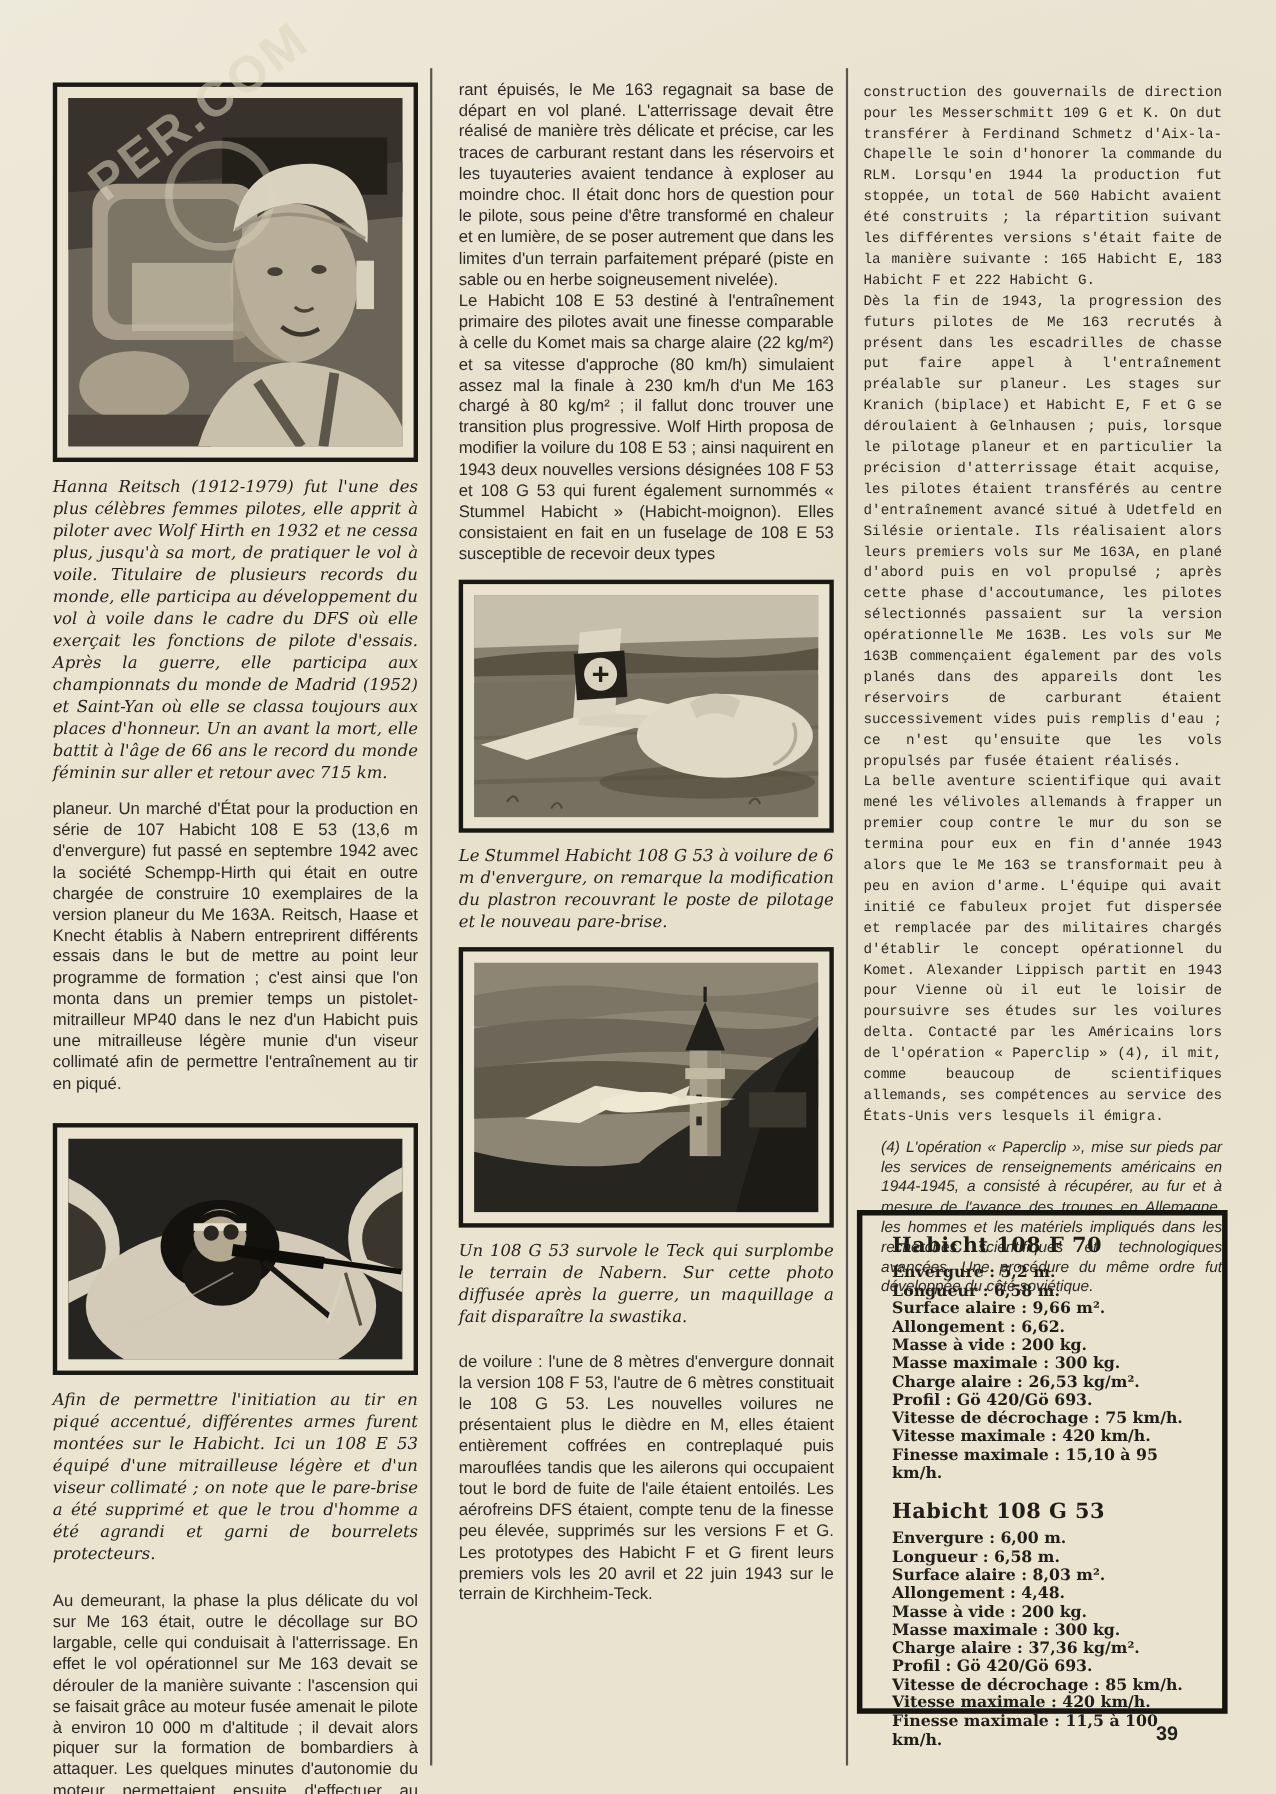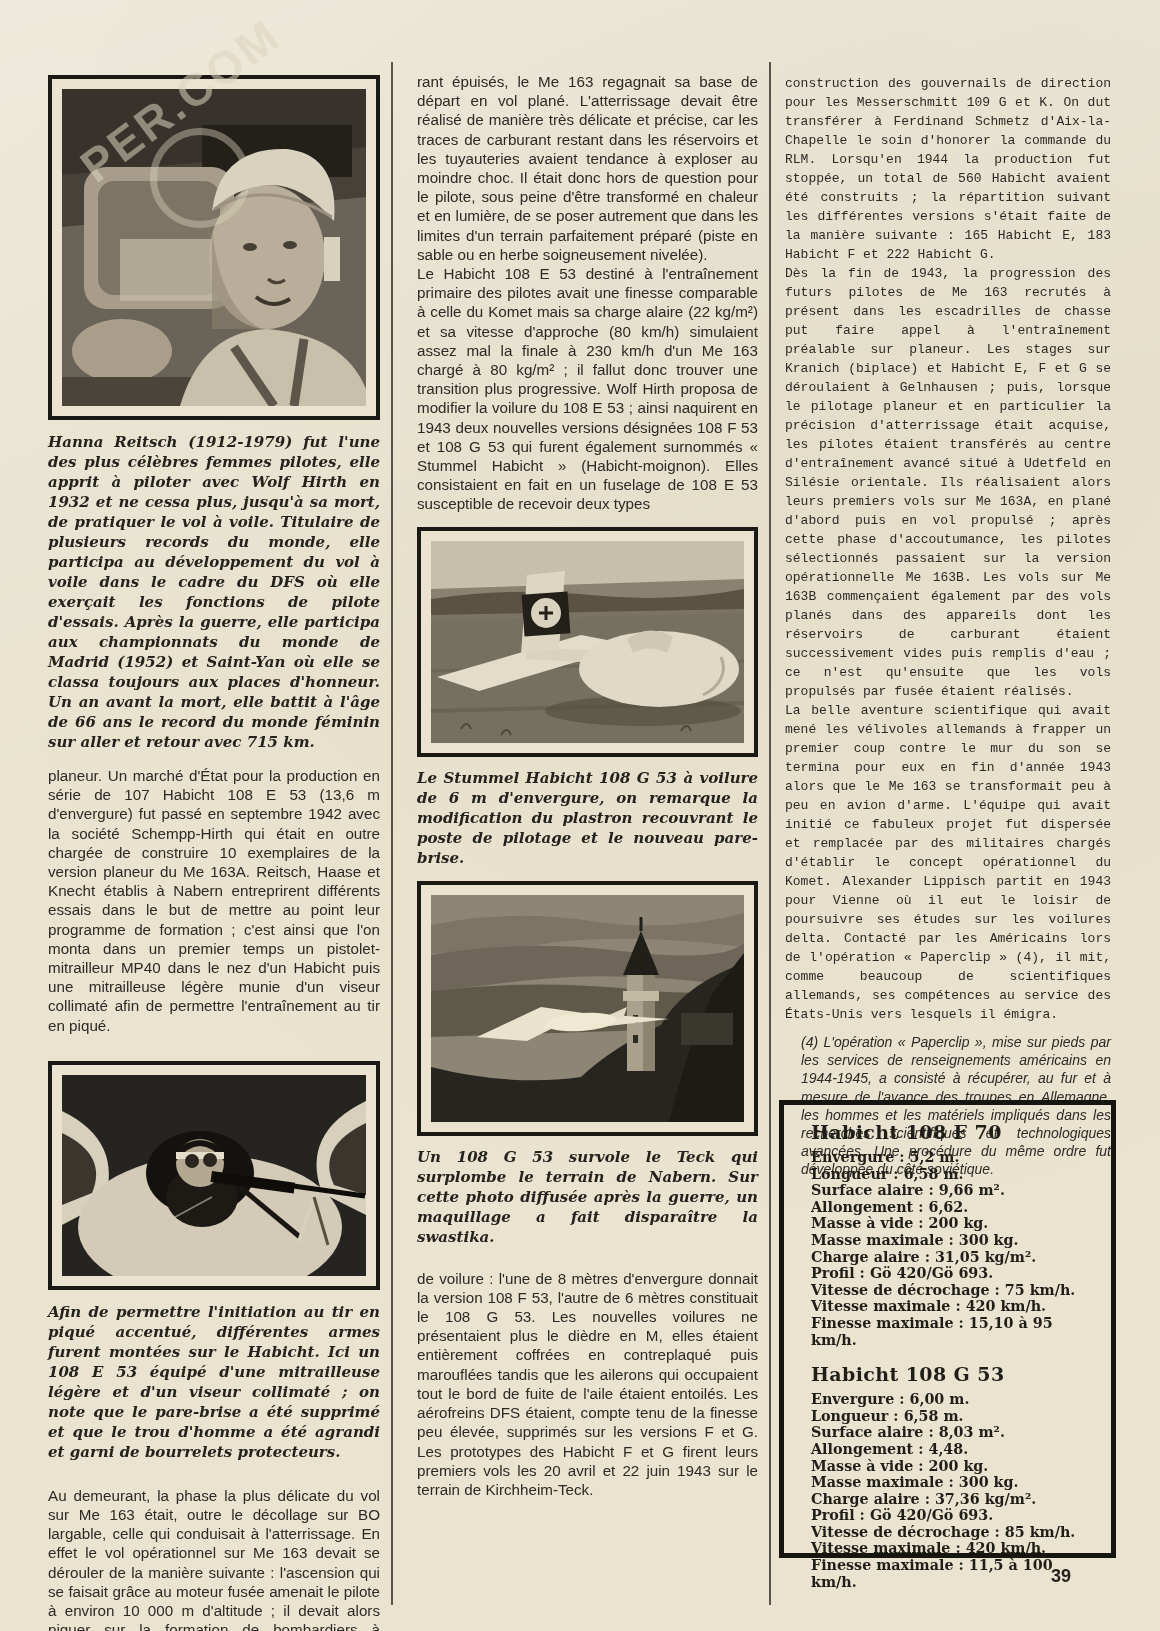--- a/index.html
+++ b/index.html
@@ -12,21 +12,21 @@
     font-family:"Liberation Sans",sans-serif;
     overflow:hidden;
   }
   .col{position:absolute;}
   .col-left{left:48px;top:75px;width:332px;}
   .col-mid{left:417px;top:72px;width:341px;}
   .col-right{left:785px;top:74px;width:326px;}
   .body-text{font-size:15.2px;line-height:19.2px;text-align:justify;margin:0;}
   .col-right .body-text{font-size:13px;line-height:19px;font-family:Liberation Mono, monospace;}
   .caption{
-    font-family:"DejaVu Serif",serif;font-style:italic;font-weight:bold;
+    font-family:"DejaVu Serif",serif;font-style:italic;font-weight:normal;
     font-size:15px;line-height:20px;text-align:justify;margin:12px 0 0 0;color:#24221d;
   }
   .photo-frame{border:4px solid #1b1913;padding:10px;background:#e9e3cf;box-sizing:border-box;}
   .photo-frame svg{display:block;width:100%;}
   .mt13{margin-top:13px}.mt14{margin-top:14px}.mt24{margin-top:24px}.mt26{margin-top:26px}.mt10{margin-top:22px}.mt11{margin-top:11px}
   .footnote{font-style:italic;font-size:14px;line-height:18.2px;text-align:justify;margin:9px 0 0 16px;}
   .spec-box{
     position:absolute;left:779px;top:1100px;width:337px;height:458px;box-sizing:border-box;
     border:5px solid #17150f;padding:9px 12px 8px 27px;
     font-family:"DejaVu Serif",serif;color:#201e18;
@@ -183,21 +183,21 @@
   </div>
 
   <div class="spec-box">
     <div class="spec-title">Habicht 108 F 70</div>
     <div class="spec-line">Envergure : 5,2 m.</div>
     <div class="spec-line">Longueur : 6,58 m.</div>
     <div class="spec-line">Surface alaire : 9,66 m².</div>
     <div class="spec-line">Allongement : 6,62.</div>
     <div class="spec-line">Masse à vide : 200 kg.</div>
     <div class="spec-line">Masse maximale : 300 kg.</div>
-    <div class="spec-line">Charge alaire : 31,05 kg/m².</div>
+    <div class="spec-line">Charge alaire : 26,53 kg/m².</div>
     <div class="spec-line">Profil : Gö 420/Gö 693.</div>
     <div class="spec-line">Vitesse de décrochage : 75 km/h.</div>
     <div class="spec-line">Vitesse maximale : 420 km/h.</div>
     <div class="spec-line">Finesse maximale : 15,10 à 95 km/h.</div>
 
     <div class="spec-title" style="margin-top:15px">Habicht 108 G 53</div>
     <div class="spec-line">Envergure : 6,00 m.</div>
     <div class="spec-line">Longueur : 6,58 m.</div>
     <div class="spec-line">Surface alaire : 8,03 m².</div>
     <div class="spec-line">Allongement : 4,48.</div>

